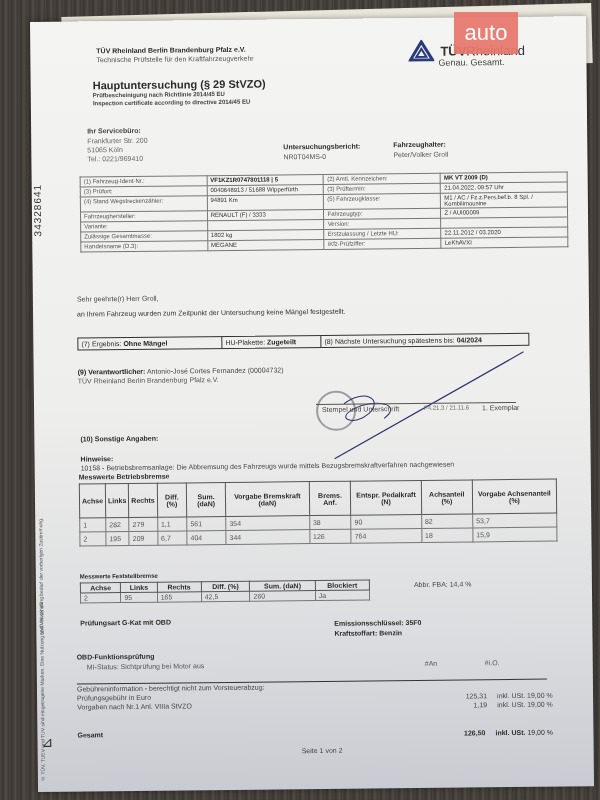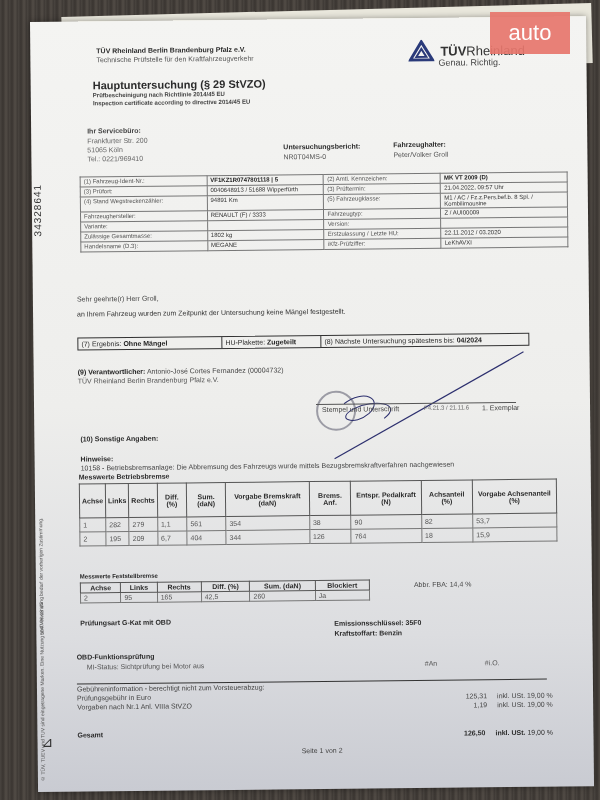--- a/index.html
+++ b/index.html
@@ -107,21 +107,21 @@
   .fee-r { position: absolute; left: 40px; font-size: 7px; color: #444; }
   .fee-amt { position: absolute; left: 410px; font-size: 7px; color: #444; text-align: right; width: 40px; }
   .fee-vat { position: absolute; left: 460px; font-size: 7px; color: #444; }
   .total { position: absolute; left: 40px; top: 710px; font-size: 7px; font-weight: bold; }
   .total-amt { position: absolute; left: 408px; top: 712px; font-size: 7px; font-weight: bold; text-align:right; width:40px; }
   .total-vat { position: absolute; left: 458px; top: 712px; font-size: 7px; }
   .total-vat b { font-weight: bold; }
   .page-no { position: absolute; left: 264px; top: 728px; font-size: 7px; color: #444; }
 
   .ria { position: absolute; left: 454px; top: 12px; height: 42px; display: flex; }
-  .ria-auto { background: #e8776d; color: #fff; font-size: 22px; width: 80px; display: flex; align-items: center; justify-content: center; opacity: 0.92; margin-left: 36px;}
+  .ria-auto { background: #e8776d; color: #fff; font-size: 22px; width: 64px; display: flex; align-items: center; justify-content: center; opacity: 0.92;}
   .ria-ria { background: #2b6478; color: #d8eef5; width: 56px; position: relative; font-weight: bold; font-family: "DejaVu Serif", serif; font-size: 16px; display:flex; align-items:center; justify-content:center; }
   .ria-ria .com { position: absolute; right: 4px; bottom: 3px; font-size: 5px; font-weight: normal; font-style: italic; }
 </style>
 </head>
 <body>
 
 <div class="wood"></div>
 
 <div class="paper-back">
   <span class="pb-label">Prüfbesc...</span>
@@ -139,21 +139,21 @@
   <div class="hdr-l1">Prüfbescheinigung nach Richtlinie 2014/45 EU</div>
   <div class="hdr-l2">Inspection certificate according to directive 2014/45 EU</div>
 
   <div class="logo">
     <svg viewBox="0 0 26 22">
       <path d="M13 2 L24 20 L2 20 Z" fill="none" stroke="#2a3a7a" stroke-width="3"></path>
       <path d="M13 9 L18 17 L8 17 Z" fill="none" stroke="#2a3a7a" stroke-width="2"></path>
     </svg>
     <div class="logo-text"><b>TÜV</b><span>Rheinland</span></div>
   </div>
-  <div class="logo-tag">Genau. Richtig.</div>
+  <div class="logo-tag">Genau. Gesamt.</div>
 
   <div class="svc-label">Ihr Servicebüro:</div>
   <div class="svc-line" style="top:116px;">Frankfurter Str. 200</div>
   <div class="svc-line" style="top:125px;">51065 Köln</div>
   <div class="svc-line" style="top:134px;">Tel.: 0221/969410</div>
 
   <div class="u-label">Untersuchungsbericht:</div>
   <div class="u-val">NR0T04MS-0</div>
   <div class="h-label">Fahrzeughalter:</div>
   <div class="h-val">Peter/Volker Groll</div>

